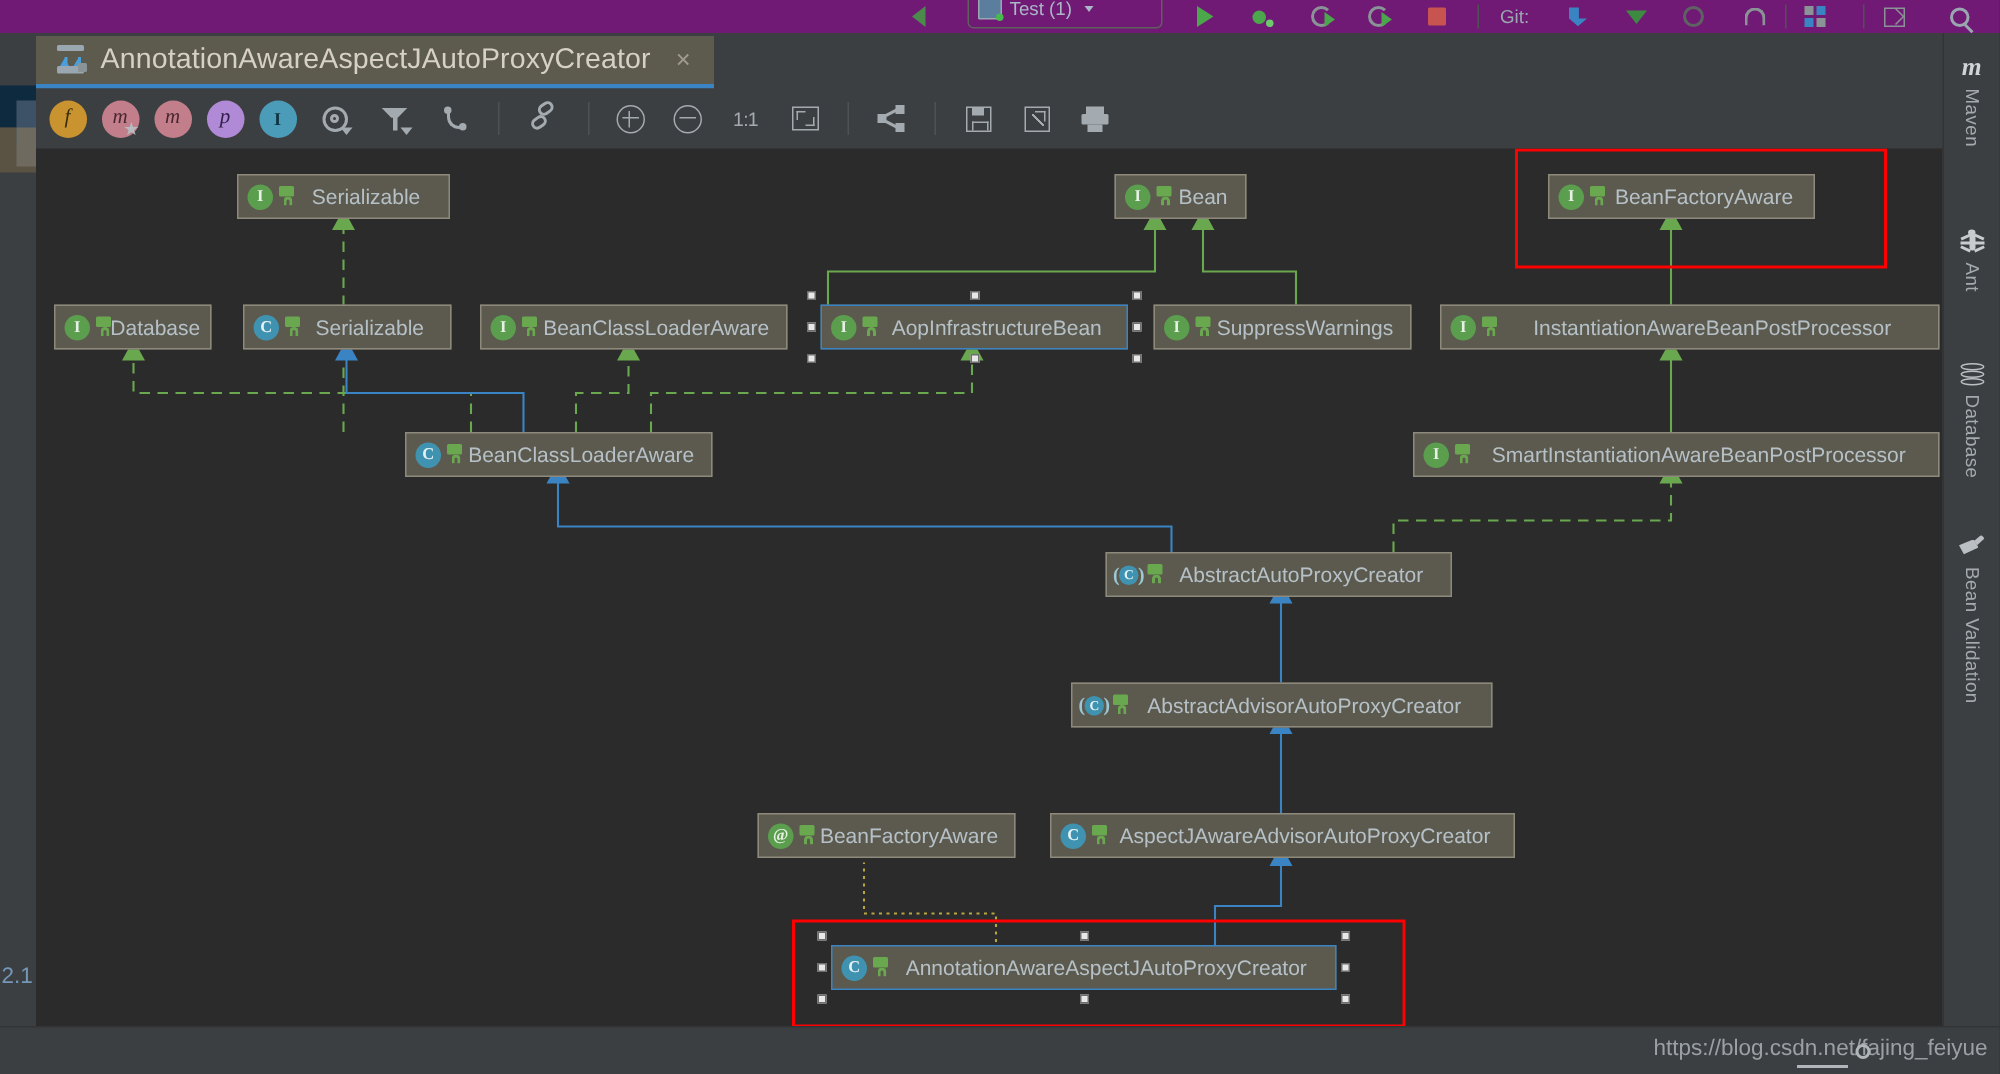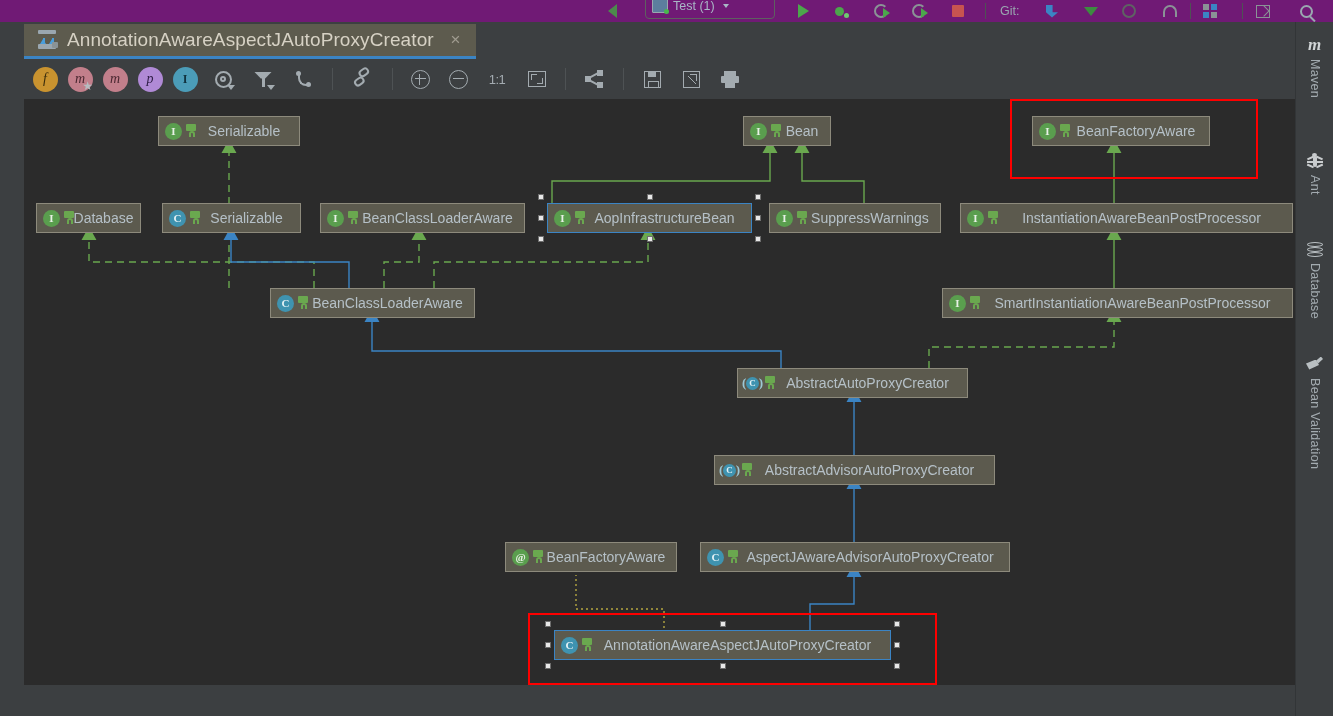--- a/index.html
+++ b/index.html
@@ -291,20 +291,29 @@
       </div>
     <div class="tb-sep" style="left:1242px;"></div>
     <div class="tb-ico" style="left:1256px;">
         <div class="ext-ico"></div>
       </div>
     <div class="tb-ico" style="left:1300px;">
         <div class="search-ico"></div>
       </div>
   </div>
 
+  <div id="left-strip">
+    <div id="left-minus"></div>
+    <div class="ls-block" id="lsb1"></div>
+    <div class="ls-block" id="lsb2"></div>
+    <div class="ls-block" id="lsb1b"></div>
+    <div class="ls-block" id="lsb2b"></div>
+    <div id="ls-ver">2.1</div>
+    <div id="ls-dot"></div>
+  </div>
 
   <div id="tab-bar">
     <div class="tab-icon">
       <div class="bar b1"></div>
       <div class="st1"></div>
         <div class="st2"></div>
       <div class="ar a1"></div>
         <div class="ar a2"></div>
       <div class="bar b2"></div>
       <div class="lock"></div>
@@ -637,14 +646,19 @@
       <div class="rb-label">Database</div>
     </div>
     <div class="rb-item" style="top:333px;">
       <div class="rb-ico">
           <div class="bv"></div>
         </div>
       <div class="rb-label">Bean Validation</div>
     </div>
   </div>
 
+  <div id="status-bar">
+    <div id="watermark">https://blog.csdn.net/fajing_feiyue</div>
+    <div id="gear"></div>
+    <div id="underline-wm"></div>
+  </div>
 
 </div>
 
 </body></html>

